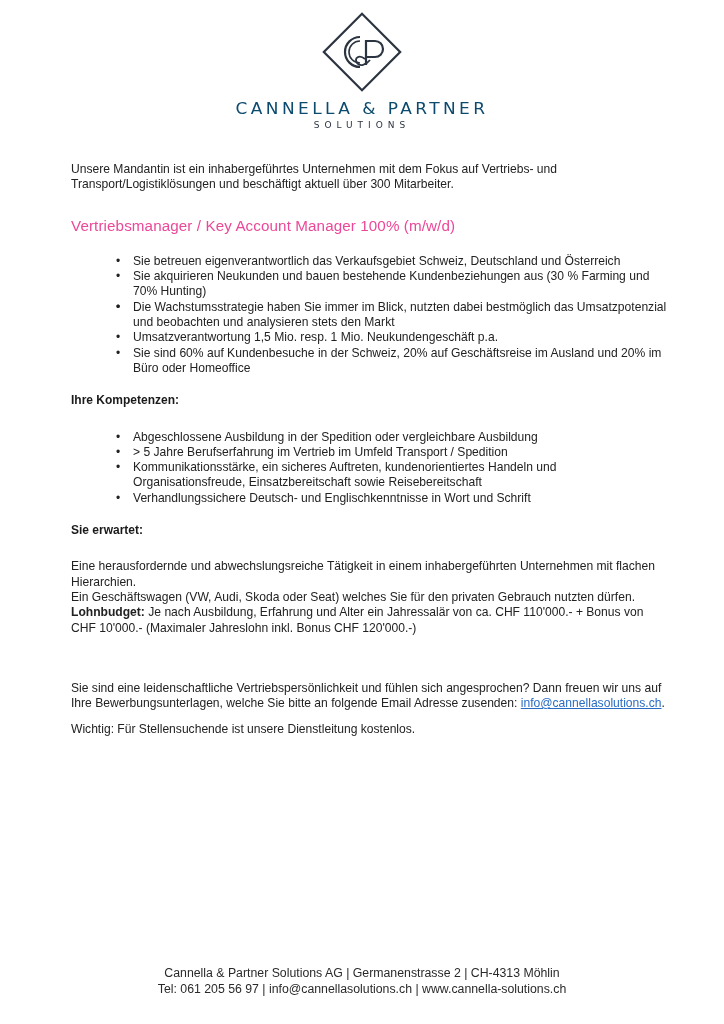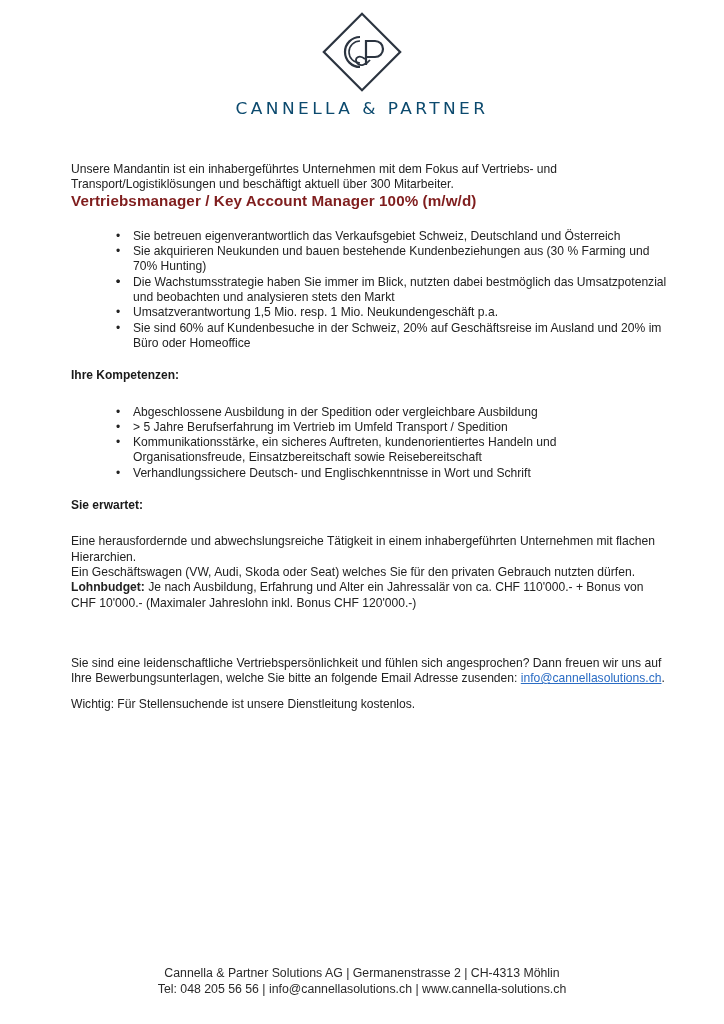--- a/index.html
+++ b/index.html
@@ -51,23 +51,24 @@
       line-height: 15.3px;
       color: #222222;
     }
     p {
       margin: 0;
     }
     .p-gap {
       margin-top: 11px;
     }
     .job-title {
-      font-weight: bold;
+      font-weight: normal;
       font-size: 15.2px;
-      color: #7f1d1d;
+      margin-top: 25px;
+      color: #ec4899;
       letter-spacing: 0.1px;
     }
     .section-head {
       font-weight: bold;
       font-size: 12px;
       margin-top: 30px;
       color: #1a1a1a;
     }
     .section-head.first {
       margin-top: 30px;
@@ -127,20 +128,21 @@
     <rect x="19" y="15" width="54" height="54" fill="none" stroke="#2b3440" stroke-width="2.2" transform="rotate(45 46 42)"></rect>
 
     <path d="M44 27 A15 15 0 1 0 44 57" fill="none" stroke="#2b3440" stroke-width="2.2"></path>
     <path d="M44 31 A11 11 0 1 0 44 53" fill="none" stroke="#2b3440" stroke-width="1.6"></path>
 
     <path d="M50 55 L50 31 L59 31 A8 8 0 0 1 59 47 L50 47" fill="none" stroke="#2b3440" stroke-width="2.2"></path>
 
     <path d="M49 49 C43 44, 38 48, 41 53 C44 57, 50 55, 54 50" fill="none" stroke="#2b3440" stroke-width="1.8"></path>
   </svg>
   <div class="logo-name">CANNELLA &amp; PARTNER</div>
+  <div class="logo-sub">SOLUTIONS</div>
 </div>
 
 <div class="content">
   <p>Unsere Mandantin ist ein inhabergeführtes Unternehmen mit dem Fokus auf Vertriebs- und Transport/Logistiklösungen und beschäftigt aktuell über 300 Mitarbeiter.</p>
 
   <div class="job-title">Vertriebsmanager / Key Account Manager 100% (m/w/d)</div>
 
   <ul class="tasks">
     <li><span class="bullet">•</span><span>Sie betreuen eigenverantwortlich das Verkaufsgebiet Schweiz, Deutschland und Österreich</span></li>
     <li><span class="bullet">•</span><span>Sie akquirieren Neukunden und bauen bestehende Kundenbeziehungen aus (30 % Farming und 70% Hunting)</span></li>
@@ -165,14 +167,14 @@
   </div>
 
   <div class="closing">
     <p><span>Sie sind eine leidenschaftliche Vertriebspersönlichkeit und fühlen sich angesprochen? Dann freuen wir uns auf Ihre Bewerbungsunterlagen, welche Sie bitte an folgende Email Adresse zusenden: </span><a class="email" href="#">info@cannellasolutions.ch</a><span>.</span></p>
     <p class="p-gap">Wichtig: Für Stellensuchende ist unsere Dienstleitung kostenlos.</p>
   </div>
 </div>
 
 <div class="footer">
   <div>Cannella &amp; Partner Solutions AG  | Germanenstrasse 2 |  CH-4313 Möhlin</div>
-  <div>Tel: 048 205 56 56 | info@cannellasolutions.ch | www.cannella-solutions.ch</div>
+  <div>Tel: 061 205 56 97 | info@cannellasolutions.ch | www.cannella-solutions.ch</div>
 </div>
 
 </body></html>

